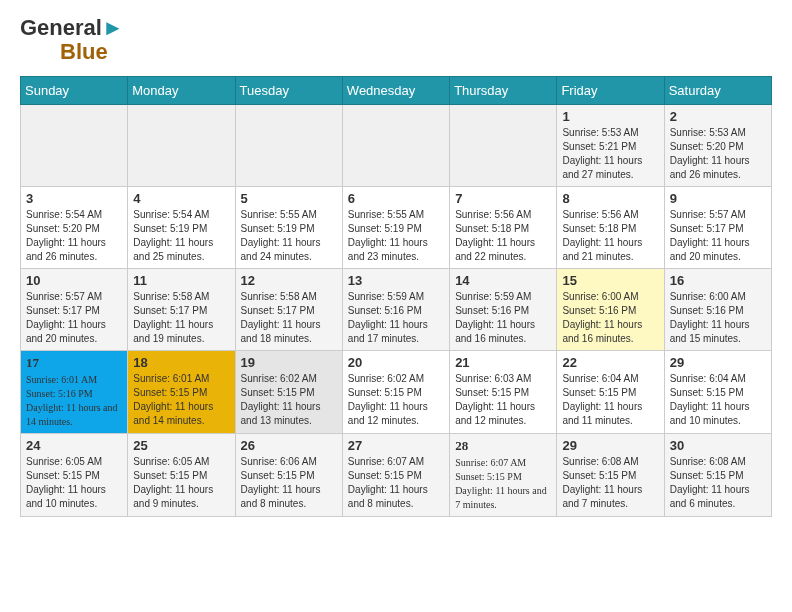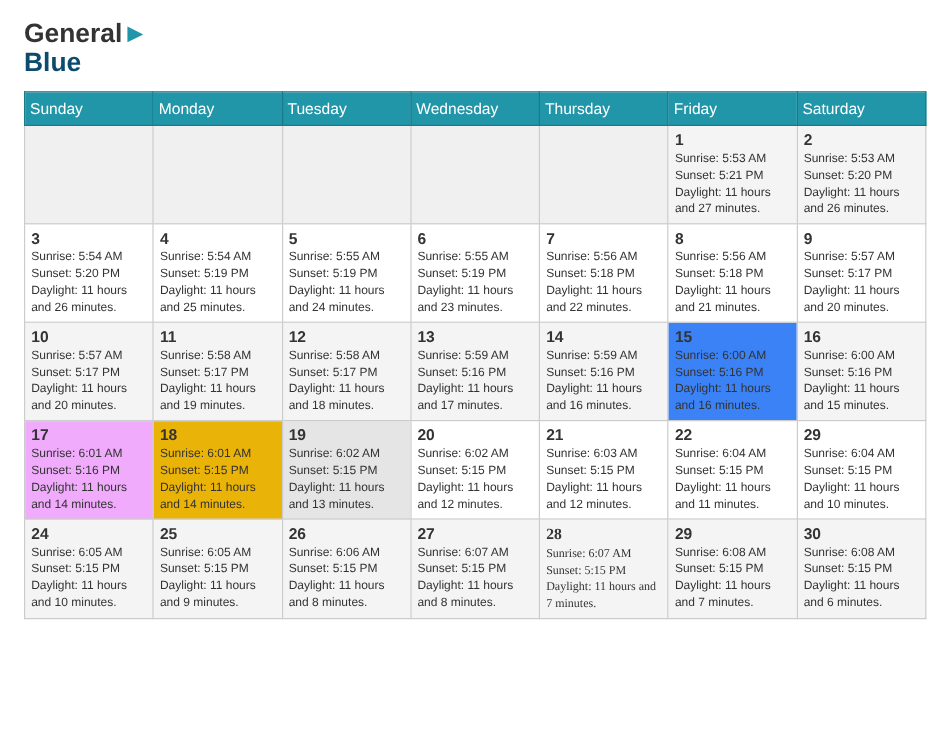--- a/index.html
+++ b/index.html
@@ -91,21 +91,21 @@
     }
   </style>
 </head>
 <body>
 
 <div class="page">
   <div class="header">
     <div class="logo">
       <div style="display:flex;align-items:center;">
         <span class="logo-text">
-          <span style="color:#333;">General</span><span class="blue" style="color:#2196a8;">►</span><br><span style="color:#0c4a6e;font-size:22px;">Blue</span>
+          <span style="color:#333;">General</span><span class="blue" style="color:#2196a8;">►</span><br><span style="color:#a16207;font-size:22px;margin-left:40px;">Blue</span>
         </span>
       </div>
     </div>
     <div class="title-block">
       <div class="month-title"></div>
       <div class="location"></div>
     </div>
   </div>
 
   <table class="calendar">
@@ -180,31 +180,31 @@
             <div class="day-info">Sunrise: 5:58 AM<br>Sunset: 5:17 PM<br>Daylight: 11 hours and 18 minutes.</div>
           </td>
           <td style="background: rgb(244, 244, 244);">
             <span class="day-num">13</span>
             <div class="day-info">Sunrise: 5:59 AM<br>Sunset: 5:16 PM<br>Daylight: 11 hours and 17 minutes.</div>
           </td>
           <td style="background: rgb(244, 244, 244);">
             <span class="day-num">14</span>
             <div class="day-info">Sunrise: 5:59 AM<br>Sunset: 5:16 PM<br>Daylight: 11 hours and 16 minutes.</div>
           </td>
-          <td style="background: #3b82f6;">
+          <td style="background: #fef9c3;">
             <span class="day-num">15</span>
             <div class="day-info">Sunrise: 6:00 AM<br>Sunset: 5:16 PM<br>Daylight: 11 hours and 16 minutes.</div>
           </td>
           <td style="background: rgb(244, 244, 244);">
             <span class="day-num">16</span>
             <div class="day-info">Sunrise: 6:00 AM<br>Sunset: 5:16 PM<br>Daylight: 11 hours and 15 minutes.</div>
           </td>
         </tr>
         <tr>
-          <td style="background: #f0abfc;">
+          <td style="background: #0ea5e9; font-family: Liberation Serif, serif;">
             <span class="day-num">17</span>
             <div class="day-info">Sunrise: 6:01 AM<br>Sunset: 5:16 PM<br>Daylight: 11 hours and 14 minutes.</div>
           </td>
           <td style="background: #eab308;">
             <span class="day-num">18</span>
             <div class="day-info">Sunrise: 6:01 AM<br>Sunset: 5:15 PM<br>Daylight: 11 hours and 14 minutes.</div>
           </td>
           <td style="background: #e5e5e5;">
             <span class="day-num">19</span>
             <div class="day-info">Sunrise: 6:02 AM<br>Sunset: 5:15 PM<br>Daylight: 11 hours and 13 minutes.</div>

